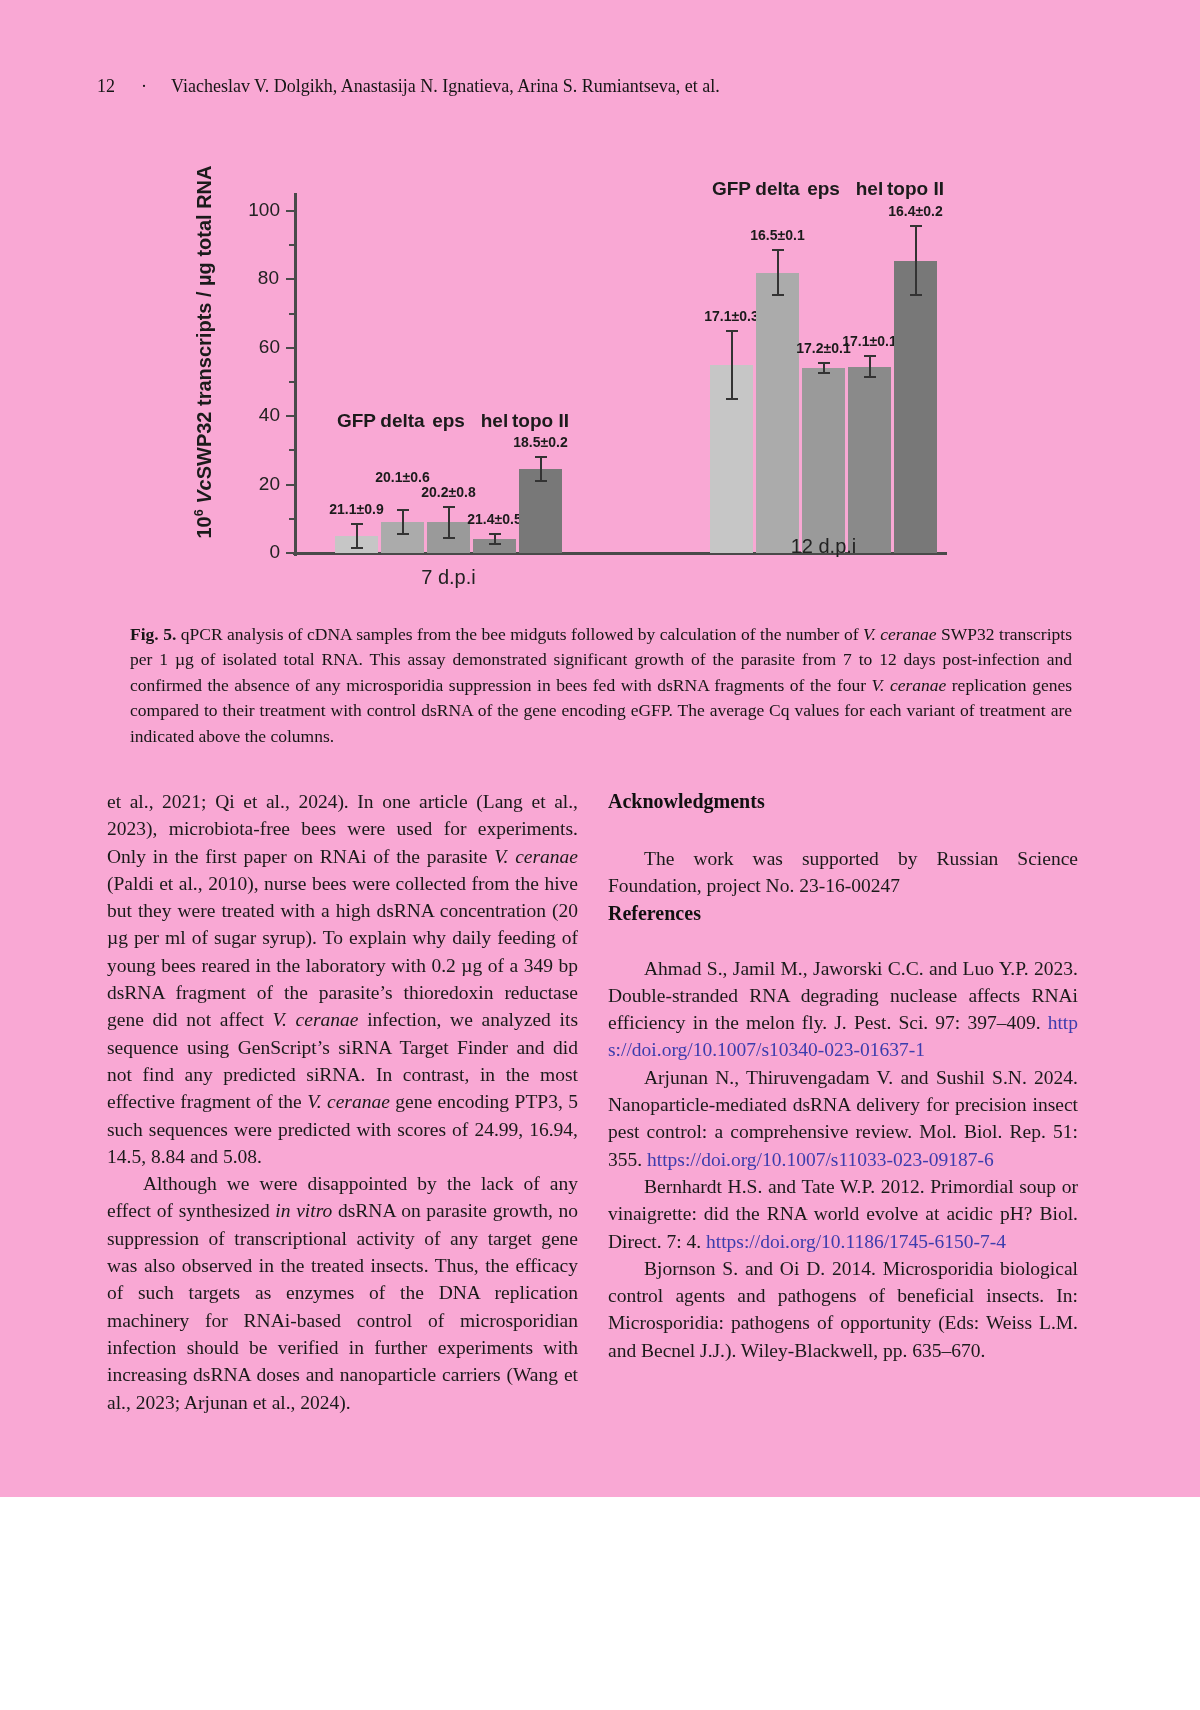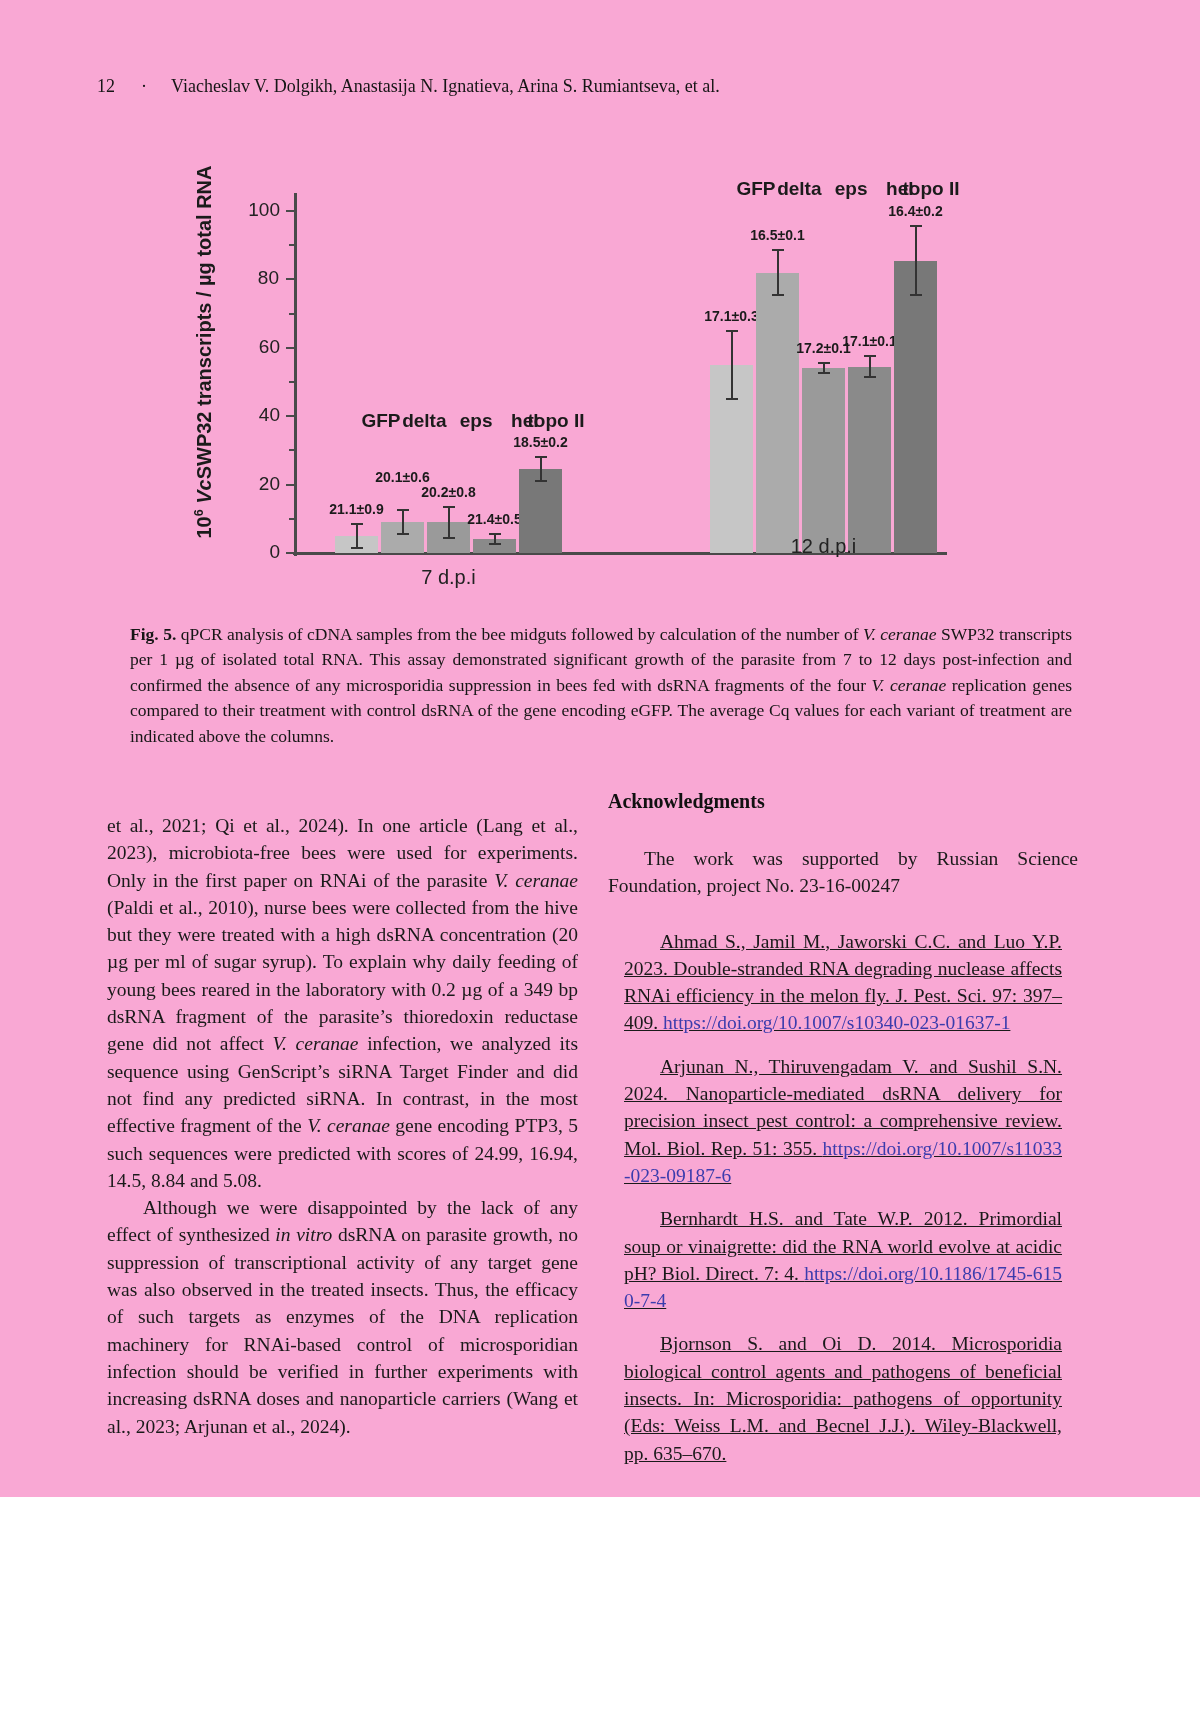--- a/index.html
+++ b/index.html
@@ -9,46 +9,46 @@
   }
   
   .header { position:absolute; left:97px; top:76px; font-size:18px; white-space:nowrap; color:#161616; }
   .header .pn { margin-right:26px; }
   .header .dot { margin-right:24px; }
   
   .chart { position:absolute; left:0; top:0; width:1200px; height:615px; }
   .axis { position:absolute; background:#4a4a4a; }
   .cbar { position:absolute; }
   .ebar, .ecap { position:absolute; background:#333333; }
-  .gh { position:absolute; text-align:right; font:700 19px "Liberation Sans", sans-serif; color:#1b1b1b; white-space:nowrap; }
+  .gh { position:absolute; text-align:center; font:700 19px "Liberation Sans", sans-serif; color:#1b1b1b; white-space:nowrap; }
   .cq { position:absolute; text-align:center; font:700 14px "Liberation Sans", sans-serif; color:#1b1b1b; white-space:nowrap; }
   .ytick-label { position:absolute; text-align:right; font:400 19px "Liberation Sans", sans-serif; color:#222222; }
   .xglabel { position:absolute; text-align:center; font:400 20px "Liberation Sans", sans-serif; color:#222222; }
   .ylabel {
     position:absolute; left:6px; top:338px; width:400px; height:28px;
     transform:rotate(-90deg); transform-origin:center;
     text-align:center; font:700 20px "Liberation Sans", sans-serif; color:#1b1b1b; white-space:nowrap;
   }
   sup { font-size:0.62em; }
   
   .caption {
     position:absolute; left:130px; top:622px; width:942px;
     font-size:17.5px; line-height:25.4px; text-align:justify; color:#161616;
   }
   
   .col { position:absolute; top:788px; font-size:19.5px; line-height:27.3px; text-align:justify; color:#1a1a1a; }
-  .col.left  { left:107px; width:471px;margin-top:24px; }
+  .col.left  { left:107px; width:471px; }
   .col.right { left:608px; width:470px; }
   .jp { margin:0; }
   .indent { text-indent:36px; }
   h3.section { margin:0; font-size:20px; line-height:27px; font-weight:700; color:#111111; }
   .ack-para { margin-top:30px; }
   .refh { margin-top:34px; }
   .refs { margin-top:28px; }
-  .ref { margin:16px;text-decoration:underline; }
+  .ref { margin:0; }
   a.doi { color:#3b3cad; text-decoration:none; word-break:break-all; cursor:pointer; }
 </style>
 </head>
 <body>
 
 <div class="page">
 
   <div class="header">
     <span class="pn">12</span><span class="dot">·</span><span>Viacheslav V. Dolgikh, Anastasija N. Ignatieva, Arina S. Rumiantseva, et al.</span>
   </div>
@@ -142,20 +142,21 @@
   <div class="caption"><span style="font-weight: bold;">Fig. 5.</span><span> qPCR analysis of cDNA samples from the bee midguts followed by calculation of the number of </span><span style="font-style: italic;">V. ceranae</span><span> SWP32 transcripts per 1 µg of isolated total RNA. This assay demonstrated significant growth of the parasite from 7 to 12 days post-infection and confirmed the absence of any microsporidia suppression in bees fed with dsRNA fragments of the four </span><span style="font-style: italic;">V. ceranae</span><span> replication genes compared to their treatment with control dsRNA of the gene encoding eGFP. The average Cq values for each variant of treatment are indicated above the columns.</span></div>
 
   <div class="col left">
     <p class="jp"><span>et al., 2021; Qi et al., 2024). In one article (Lang et al., 2023), microbiota-free bees were used for experiments. Only in the first paper on RNAi of the parasite </span><span style="font-style: italic;">V. ceranae</span><span> (Paldi et al., 2010), nurse bees were collected from the hive but they were treated with a high dsRNA concentration (20 µg per ml of sugar syrup). To explain why daily feeding of young bees reared in the laboratory with 0.2 µg of a 349 bp dsRNA fragment of the parasite’s thioredoxin reductase gene did not affect </span><span style="font-style: italic;">V. ceranae</span><span> infection, we analyzed its sequence using GenScript’s siRNA Target Finder and did not find any predicted siRNA. In contrast, in the most effective fragment of the </span><span style="font-style: italic;">V. ceranae</span><span> gene encoding PTP3, 5 such sequences were predicted with scores of 24.99, 16.94, 14.5, 8.84 and 5.08.</span></p>
     <p class="jp indent"><span>Although we were disappointed by the lack of any effect of synthesized </span><span style="font-style: italic;">in vitro</span><span> dsRNA on parasite growth, no suppression of transcriptional activity of any target gene was also observed in the treated insects. Thus, the efficacy of such targets as enzymes of the DNA replication machinery for RNAi-based control of microsporidian infection should be verified in further experiments with increasing dsRNA doses and nanoparticle carriers (Wang et al., 2023; Arjunan et al., 2024).</span></p>
   </div>
 
   <div class="col right">
     <h3 class="section">Acknowledgments</h3>
     <p class="jp indent ack-para"><span>The work was supported by Russian Science Foundation, project No. 23-16-00247</span></p>
+    <h3 class="section refh">References</h3>
     <div class="refs">
         <p class="jp indent ref"><span>Ahmad S., Jamil M., Jaworski C.C. and Luo Y.P. 2023. Double-stranded RNA degrading nuclease affects RNAi efficiency in the melon fly. J. Pest. Sci. 97: 397–409. </span><a href="#" class="doi">https://doi.org/10.1007/s10340-023-01637-1</a></p>
         <p class="jp indent ref"><span>Arjunan N., Thiruvengadam V. and Sushil S.N. 2024. Nanoparticle-mediated dsRNA delivery for precision insect pest control: a comprehensive review. Mol. Biol. Rep. 51: 355. </span><a href="#" class="doi">https://doi.org/10.1007/s11033-023-09187-6</a></p>
         <p class="jp indent ref"><span>Bernhardt H.S. and Tate W.P. 2012. Primordial soup or vinaigrette: did the RNA world evolve at acidic pH? Biol. Direct. 7: 4. </span><a href="#" class="doi">https://doi.org/10.1186/1745-6150-7-4</a></p>
         <p class="jp indent ref"><span>Bjornson S. and Oi D. 2014. Microsporidia biological control agents and pathogens of beneficial insects. In: Microsporidia: pathogens of opportunity (Eds: Weiss L.M. and Becnel J.J.). Wiley-Blackwell, pp. 635–670.</span></p>
       </div>
   </div>
 
 </div>
 

